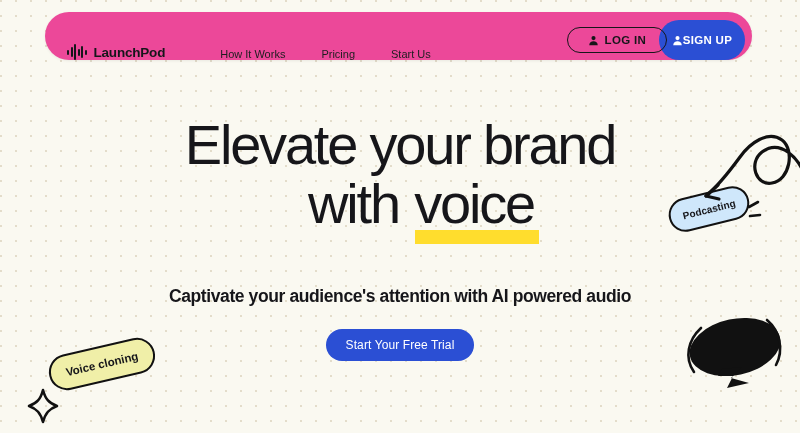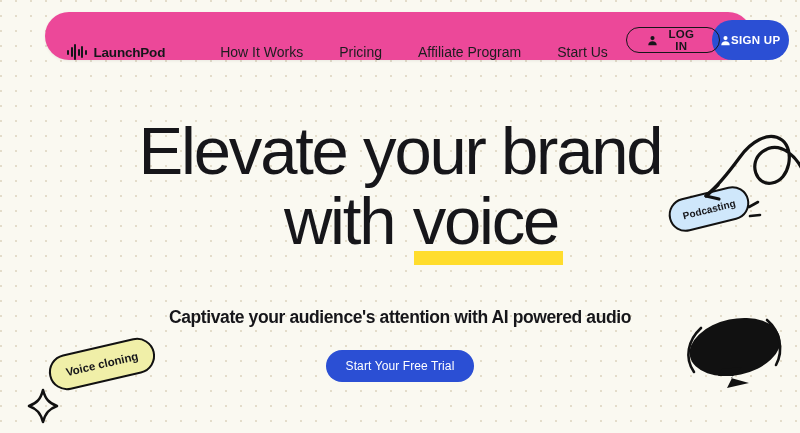--- a/index.html
+++ b/index.html
@@ -26,21 +26,21 @@
   .wave i:nth-child(1){ height:5px; }
   .wave i:nth-child(2){ height:10px; }
   .wave i:nth-child(3){ height:16px; }
   .wave i:nth-child(4){ height:7px; }
   .wave i:nth-child(5){ height:12px; }
   .wave i:nth-child(6){ height:5px; }
   .brand-name{ font-size:13.5px; font-weight:bold; color:#16161a; letter-spacing:-0.2px; }
 
   .nav-links{ display:flex; align-items:center; margin-left:37px; }
   .nav-link{
-    font-size:14px; color:#1d1d1f; text-decoration:none;
+    font-size:11px; color:#1d1d1f; text-decoration:none;
     padding:0 18px; white-space:nowrap; cursor:pointer;
   }
 
   .nav-actions{ margin-left:auto; display:flex; align-items:center; gap:0; margin-right:7px; }
   .btn-login{
     display:flex; align-items:center; justify-content:center; gap:6px;
     height:26px; padding:0 20px; border:1.6px solid #16161a; border-radius:17px;
     background:transparent; color:#16161a;
     font-size:11.5px; font-weight:bold; letter-spacing:0.3px;
     font-family:"Liberation Sans", sans-serif; cursor:pointer;
@@ -52,21 +52,21 @@
     background:#2b4fd4; color:#ffffff;
     font-size:11.5px; font-weight:bold; letter-spacing:0.3px; line-height:1.1;
     font-family:Liberation Sans, sans-serif; cursor:pointer;
     margin-left:-8px; position:relative; z-index:1; text-align:center;
   }
   .user-ico{ width:11px; height:11px; flex:0 0 auto; }
 
   
   .hero{ position:absolute; left:0; top:118px; width:800px; text-align:center; }
   .headline{
-    font-size:67px; line-height:0.98; font-weight:normal;
+    font-size:56px; line-height:0.98; font-weight:normal;
     color:#16161a; letter-spacing:-2.2px;
   }
   .hl-line2{ display:block; margin-top:4px;padding-left:44px; }
   .voice-word{ position:relative; display:inline-block; padding:0 2px; }
   .voice-ul{
     position:absolute; left:3px; right:-3px; bottom:-12px; height:14px;
     background:#ffdd2d; z-index:-1;
   }
   .subtitle{
     margin-top:54px; font-size:17.5px; font-weight:bold;
@@ -109,21 +109,20 @@
         <i></i>
         <i></i>
         <i></i>
     </span>
     <span class="brand-name">LaunchPod</span>
   </div>
 
   <nav class="nav-links">
     <a class="nav-link">How It Works</a>
     <a class="nav-link">Pricing</a>
-    <a class="nav-link">Affiliate Program</a>
     <a class="nav-link">Start Us</a>
   </nav>
 
   <div class="nav-actions">
     <button class="btn-login">
       <svg class="user-ico" viewBox="0 0 16 16">
         <circle cx="8" cy="4.5" r="3" fill="#16161a"></circle>
         <path d="M1.8 15c0-3.5 2.8-5.8 6.2-5.8S14.2 11.5 14.2 15z" fill="#16161a"></path>
       </svg>
       <span>LOG IN</span>

